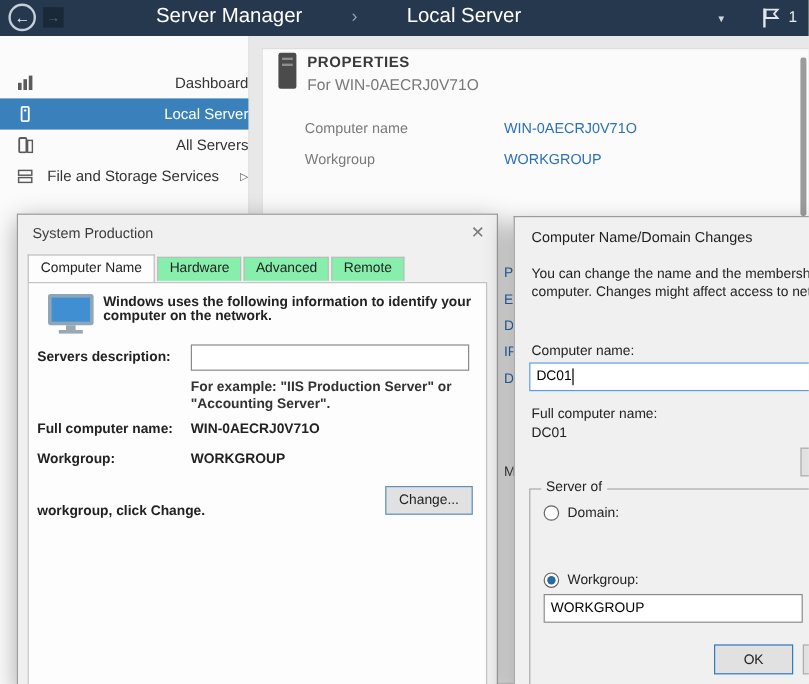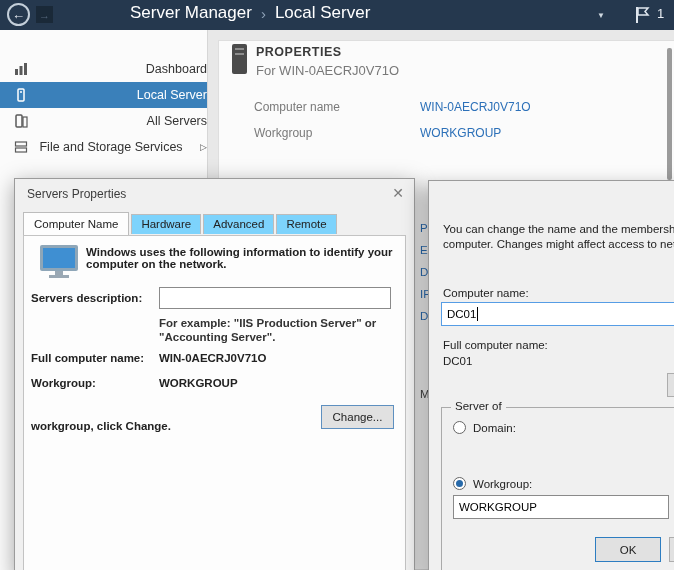--- a/index.html
+++ b/index.html
@@ -3,21 +3,21 @@
 <meta charset="utf-8">
 <style>
   * { margin:0; padding:0; box-sizing:border-box; }
   body { font-family:"Liberation Sans", sans-serif; background:#ffffff; }
   .screen { position:relative; width:674px; height:570px; background:#e8e8e8; overflow:hidden; }
 
   
   .topbar { position:absolute; left:0; top:0; width:674px; height:30px; background:#25384e; color:#fff; }
   .nav-back { position:absolute; left:7px; top:3px; width:23px; height:23px; border:2px solid #c4cfda; border-radius:50%; display:flex; align-items:center; justify-content:center; color:#e9eef4; font-size:13px; line-height:1; cursor:pointer; }
   .nav-fwd { position:absolute; left:36px; top:6px; width:17px; height:17px; background:#1a2938; color:#55677c; display:flex; align-items:center; justify-content:center; font-size:11px; }
-  .breadcrumb { position:absolute; left:130px; top:3px; display:flex; align-items:center; font-size:17px; white-space:nowrap; }
+  .breadcrumb { position:absolute; left:130px; top:3px; display:flex; align-items:center; font-size:17px; white-space:nowrap;gap:32px; }
   .breadcrumb .sep { color:#8fa3b8; margin:0 9px; font-size:15px; }
   .tb-caret { position:absolute; left:597px; top:11px; font-size:8px; color:#cfd8e0; }
   .tb-flag { position:absolute; left:634px; top:6px; }
   .tb-count { position:absolute; left:657px; top:6px; font-size:13px; color:#e9eef4; }
 
   
   .sidebar { position:absolute; left:0; top:30px; width:208px; height:540px; background:#fbfbfb; border-right:1px solid #d6d6d6; padding-top:26px; }
   .side-item { height:26px; display:flex; align-items:center; padding-left:14px; gap:9px; font-size:12.5px; color:#333; cursor:pointer; white-space:nowrap;justify-content:space-between; }
   .side-item .ic { width:14px; height:14px; flex:0 0 14px; }
   .side-item.selected { background:#3a80ba; color:#fff; }
@@ -43,21 +43,21 @@
   .tbox { position:absolute; background:#fff; border:1px solid #8a8a8a; font-size:11.5px; color:#000; padding:3px 5px; display:flex; align-items:center; }
   .tbox.focused { border-color:#569de5; }
   .caret-i { display:inline-block; width:1px; height:14px; background:#000; margin-left:1px; }
 
   
   .sysprops { left:14px; top:178px; width:401px; height:398px; }
   .sp-titlebar { position:absolute; left:0; top:0; right:0; height:30px; }
   .sp-title { position:absolute; left:12px; top:8px; font-size:12px; color:#3c3c3c; }
   .sp-close { position:absolute; right:10px; top:6px; font-size:14px; color:#7a7a7a; cursor:pointer; }
   .tabs { position:absolute; left:8px; top:33px; display:flex; align-items:flex-end; }
-  .tab { background:#7dd3fc; border:1px solid #bcbcbc; border-bottom:none; padding:3px 9px 4px; margin-right:2px; color:#222; cursor:pointer; position:relative; }
+  .tab { background:#86efac; border:1px solid #bcbcbc; border-bottom:none; padding:3px 9px 4px; margin-right:2px; color:#222; cursor:pointer; position:relative; }
   .tab.active { background:#fdfdfd; padding:5px 10px 5px; z-index:2; margin-bottom:-1px; }
   .tabpage { position:absolute; left:8px; right:8px; top:56px; height:348px; background:#fdfdfd; border:1px solid #c3c3c3; z-index:1; }
   .tp-label { position:absolute; white-space:nowrap;font-weight:bold; }
   .monitor { position:absolute; left:14px; top:8px; width:42px; height:36px; }
 
   
   .cndlg { left:428px; top:180px; width:260px; height:400px; border-right:none; box-shadow:-6px 6px 18px rgba(0,0,0,.30); }
   .cn-title { position:absolute; left:14px; top:10px; font-size:12px; color:#1e1e1e; white-space:nowrap; }
   .cn-text { position:absolute; left:14px; white-space:nowrap; }
   .groupbox { position:absolute; left:12px; top:226px; width:241px; height:178px; border:1px solid #aaaaaa; }
@@ -150,21 +150,21 @@
     <div class="frag" style="top:236px;">Di</div>
     <div class="frag" style="top:258px;">IP</div>
     <div class="frag" style="top:280px;">Di</div>
     <div class="frag dark" style="top:358px;">M</div>
 
     <div class="scrollbar"></div>
   </main>
 
   <section class="dialog sysprops" style="z-index:10;">
     <div class="sp-titlebar">
-      <span class="sp-title">Servers Properties</span>
+      <span class="sp-title">System Production</span>
       <span class="sp-close">✕</span>
     </div>
 
     <div class="tabs">
       <div class="tab active">Computer Name</div>
       <div class="tab">Hardware</div>
       <div class="tab">Advanced</div>
       <div class="tab">Remote</div>
     </div>
 
@@ -193,20 +193,21 @@
       <div class="tp-label" style="left:7px; top:141px;">Workgroup:</div>
       <div class="tp-label" style="left:135px; top:141px;">WORKGROUP</div>
 
       <div class="tp-label" style="left:7px; top:184px;">workgroup, click Change.</div>
 
       <button class="btn" style="left:297px; top:169px; width:73px; height:24px; border-color:#5e90c0;">Change...</button>
     </div>
   </section>
 
   <section class="dialog cndlg" style="z-index:11;">
+    <div class="cn-title">Computer Name/Domain Changes</div>
 
     <div class="cn-text" style="top:42px;">You can change the name and the membership o</div>
     <div class="cn-text" style="top:57px;">computer. Changes might affect access to netwo</div>
 
     <div class="cn-text" style="top:106px;">Computer name:</div>
     <div class="tbox focused" style="left:12px; top:121px; width:240px; height:24px;">
       <span>DC01</span>
         <span class="caret-i"></span>
     </div>
 

